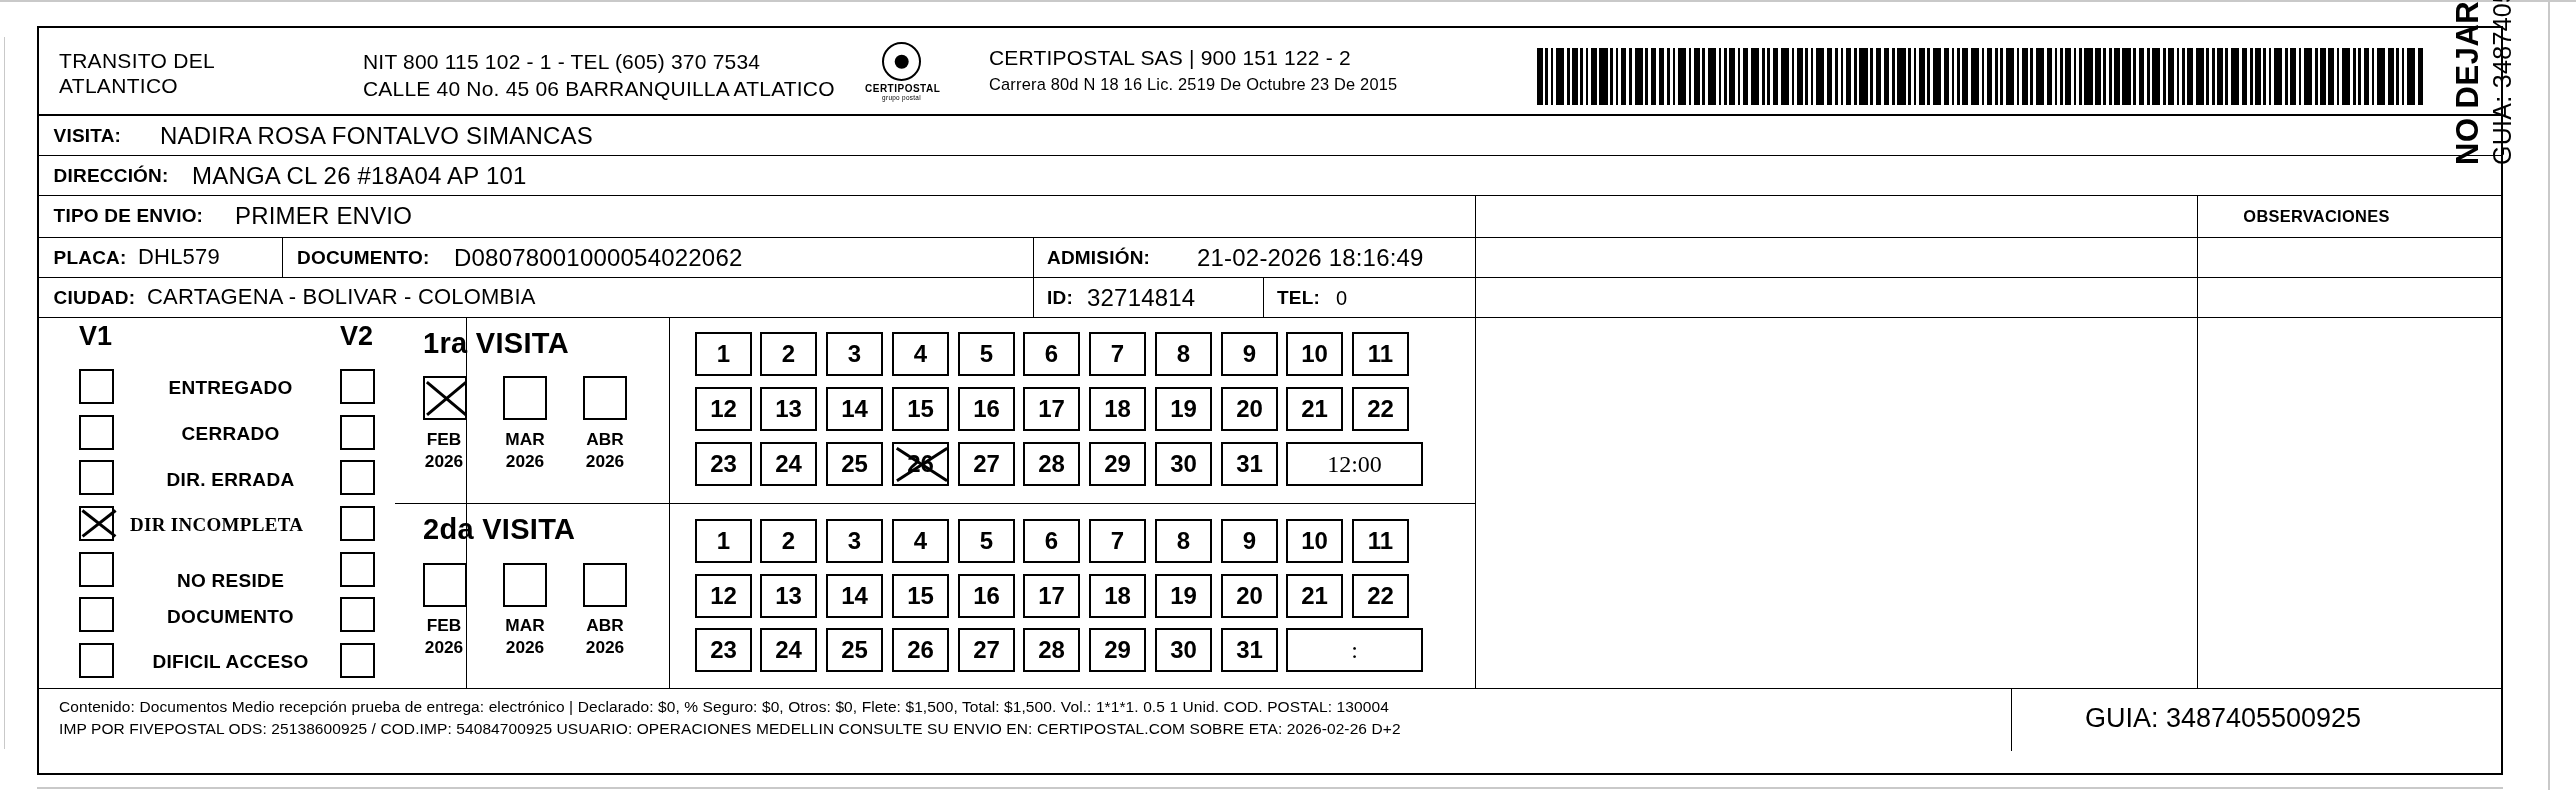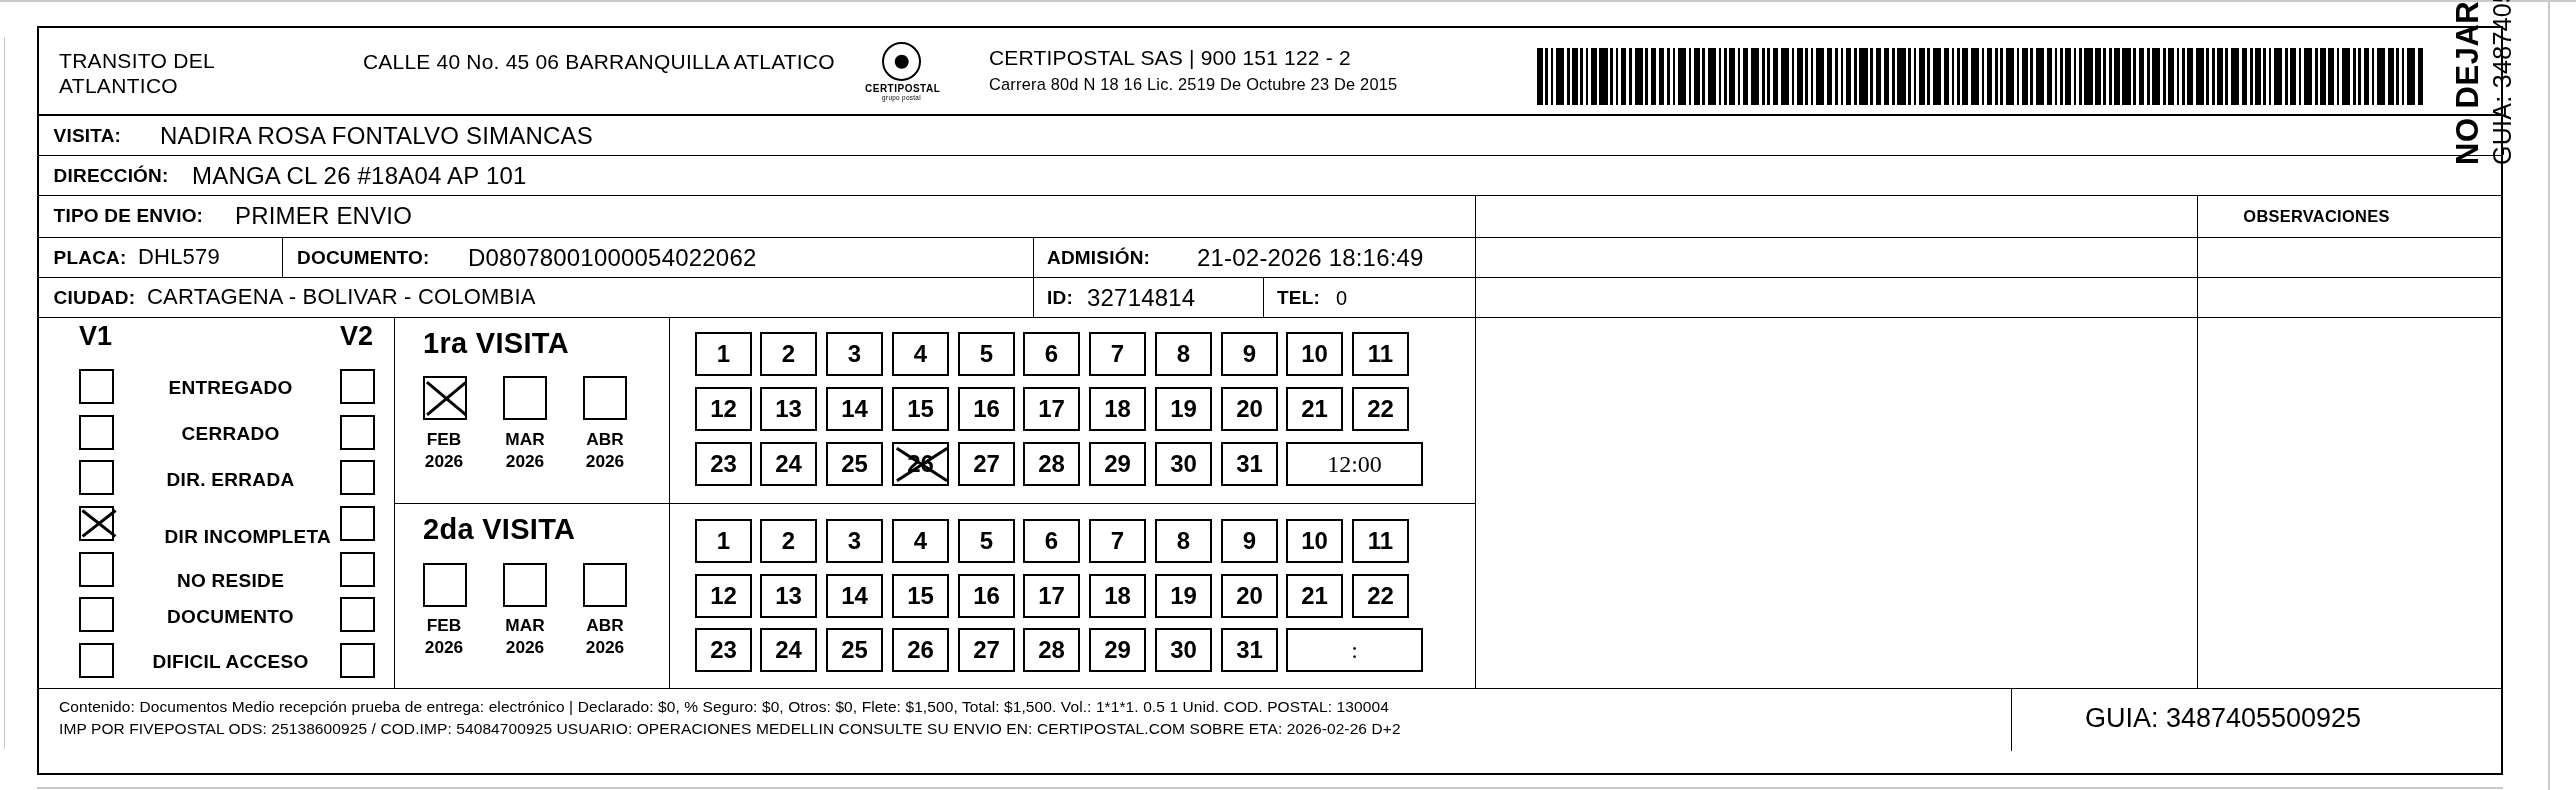--- a/index.html
+++ b/index.html
@@ -29,21 +29,21 @@
   .row{position:relative;border-bottom:1.8px solid #000;box-sizing:border-box;height:40px;}
   .row .lbl{position:absolute;top:9px;font-size:19px;font-weight:bold;letter-spacing:0.2px;}
   .row .val{position:absolute;top:6.4px;font-size:24px;letter-spacing:0.2px;}
   .vdiv{position:absolute;top:0;bottom:0;width:0;border-left:1.8px solid #000;}
   .colhead{text-align:center;font-size:18px;font-weight:bold;padding-top:11px;letter-spacing:0.3px;}
 
   
   .mid{position:relative;height:371px;border-bottom:1.8px solid #000;box-sizing:border-box;}
 
   
-  .vblock{position:absolute;left:0;top:0;width:356px;height:371px;box-sizing:border-box;border-right:1.8px solid #000;}
+  .vblock{position:absolute;left:0;top:0;width:428px;height:371px;box-sizing:border-box;border-right:1.8px solid #000;}
   .vtitle{position:absolute;font-size:27px;font-weight:bold;}
   .cbx{position:absolute;width:35px;height:35px;border:2.7px solid #000;box-sizing:border-box;}
   .cbx.x:before,.cbx.x:after{content:"";position:absolute;left:-2.7px;top:14.6px;width:42px;height:2.7px;background:#000;}
   .cbx.x:before{transform:rotate(38deg);}
   .cbx.x:after{transform:rotate(-38deg);}
   .vlabel{position:absolute;font-size:19px;font-weight:bold;letter-spacing:0.3px;}
   .vhead{font-size:29px;font-weight:bold;letter-spacing:0.3px;}
   .monbox{position:absolute;width:44px;height:44px;border:2.7px solid #000;box-sizing:border-box;}
   .monbox.x:before,.monbox.x:after{content:"";position:absolute;left:-3.7px;top:19px;width:51px;height:2.7px;background:#000;}
   .monbox.x:before{transform:rotate(40deg);}
@@ -81,20 +81,21 @@
   <div class="edge" style="left:37px;top:787px;width:2466px;height:1.8px;"></div>
 
   <div class="doc">
 
     <div class="hdr">
       <div class="transito">
         <div>TRANSITO DEL</div>
         <div>ATLANTICO</div>
       </div>
       <div class="nit">
+        <div>NIT 800 115 102 - 1 - TEL (605) 370 7534</div>
         <div>CALLE 40 No. 45 06 BARRANQUILLA ATLATICO</div>
       </div>
       <div class="logo">
         <div class="ring"></div>
         <div class="lname">CERTIPOSTAL</div>
         <div class="lsub">grupo postal</div>
       </div>
       <div class="certi">CERTIPOSTAL SAS | 900 151 122 - 2</div>
       <div class="certi2">Carrera 80d N 18 16  Lic. 2519 De Octubre 23 De 2015</div>
       <div class="barcode" id="barcode">
@@ -239,21 +240,21 @@
       <div class="vdiv" style="left:1436px;"></div>
       <div class="vdiv" style="left:2158px;"></div>
       <div class="colhead" style="position:absolute;left:2158px;top:0;width:239px;font-size:16.4px;">OBSERVACIONES</div>
     </div>
 
     <div class="row">
       <span class="lbl" style="left:14.6px;">PLACA:</span>
       <span class="val" style="left:99px;font-size:22px;">DHL579</span>
       <div class="vdiv" style="left:243px;"></div>
       <span class="lbl" style="left:258px;">DOCUMENTO:</span>
-      <span class="val" style="left:415px;margin-left:14px;">D08078001000054022062</span>
+      <span class="val" style="left:415px;">D08078001000054022062</span>
       <div class="vdiv" style="left:994px;"></div>
       <span class="lbl" style="left:1008px;">ADMISIÓN:</span>
       <span class="val" style="left:1158px;">21-02-2026 18:16:49</span>
       <div class="vdiv" style="left:1436px;"></div>
       <div class="vdiv" style="left:2158px;"></div>
     </div>
 
     <div class="row">
       <span class="lbl" style="left:14.6px;">CIUDAD:</span>
       <span class="val" style="left:108px;font-size:22px;">CARTAGENA - BOLIVAR - COLOMBIA</span>
@@ -276,21 +277,21 @@
             <div class="cbx" style="left: 40px; top: 51px;"></div>
             <div class="vlabel" style="left: 91px; top: 59px; width: 201px; text-align: center;">ENTREGADO</div>
             <div class="cbx" style="left: 301px; top: 51px;"></div>
             <div class="cbx" style="left: 40px; top: 97px;"></div>
             <div class="vlabel" style="left: 91px; top: 105px; width: 201px; text-align: center;">CERRADO</div>
             <div class="cbx" style="left: 301px; top: 97px;"></div>
             <div class="cbx" style="left: 40px; top: 142px;"></div>
             <div class="vlabel" style="left: 91px; top: 151px; width: 201px; text-align: center;">DIR. ERRADA</div>
             <div class="cbx" style="left: 301px; top: 142px;"></div>
             <div class="cbx x" style="left: 40px; top: 188px;"></div>
-            <div class="vlabel" style="left: 91px; top: 208px; width: 201px; text-align: right;">DIR INCOMPLETA</div>
+            <div class="vlabel" style="left: 91px; top: 196px; width: 201px; text-align: left; font-family: Liberation Serif, serif;">DIR INCOMPLETA</div>
             <div class="cbx" style="left: 301px; top: 188px;"></div>
             <div class="cbx" style="left: 40px; top: 234px;"></div>
             <div class="vlabel" style="left: 91px; top: 252px; width: 201px; text-align: center;">NO RESIDE</div>
             <div class="cbx" style="left: 301px; top: 234px;"></div>
             <div class="cbx" style="left: 40px; top: 279px;"></div>
             <div class="vlabel" style="left: 91px; top: 288px; width: 201px; text-align: center;">DOCUMENTO</div>
             <div class="cbx" style="left: 301px; top: 279px;"></div>
             <div class="cbx" style="left: 40px; top: 325px;"></div>
             <div class="vlabel" style="left: 91px; top: 333px; width: 201px; text-align: center;">DIFICIL ACCESO</div>
             <div class="cbx" style="left: 301px; top: 325px;"></div>

